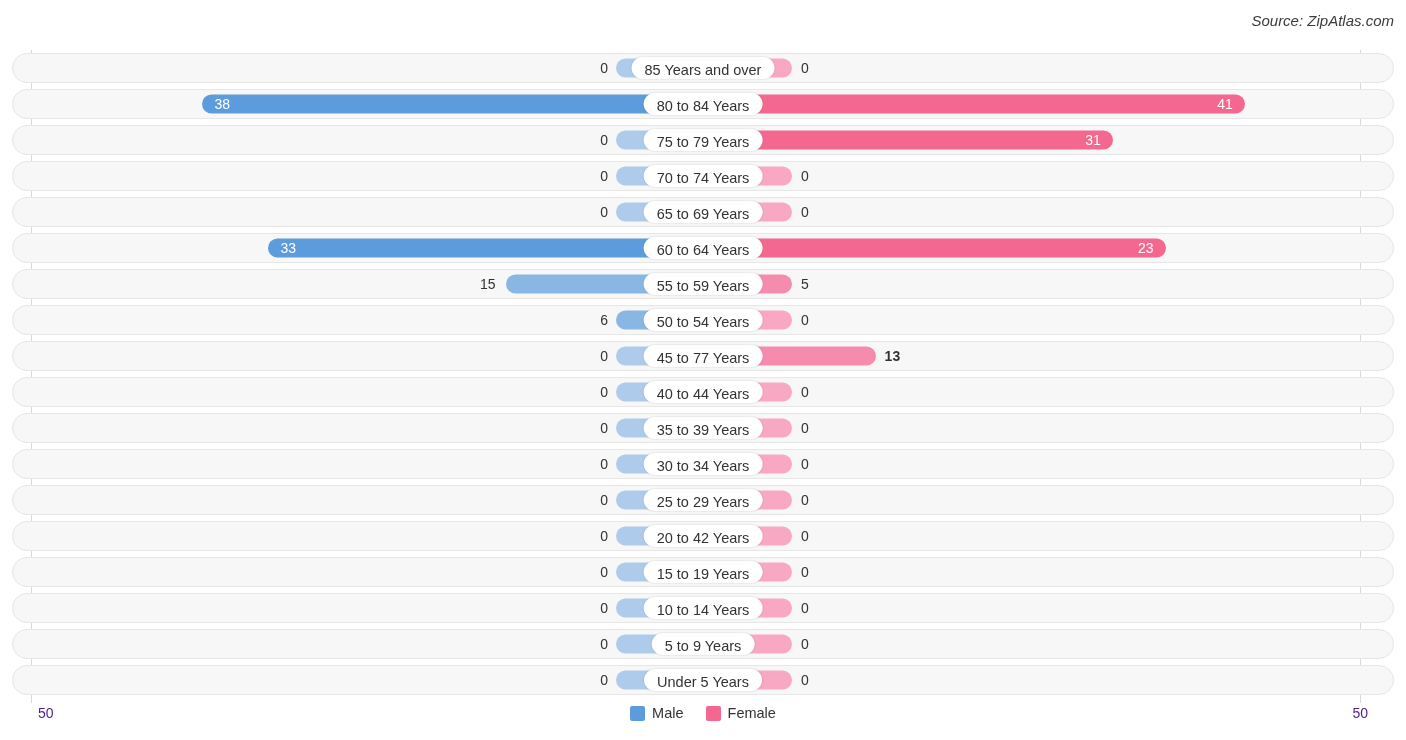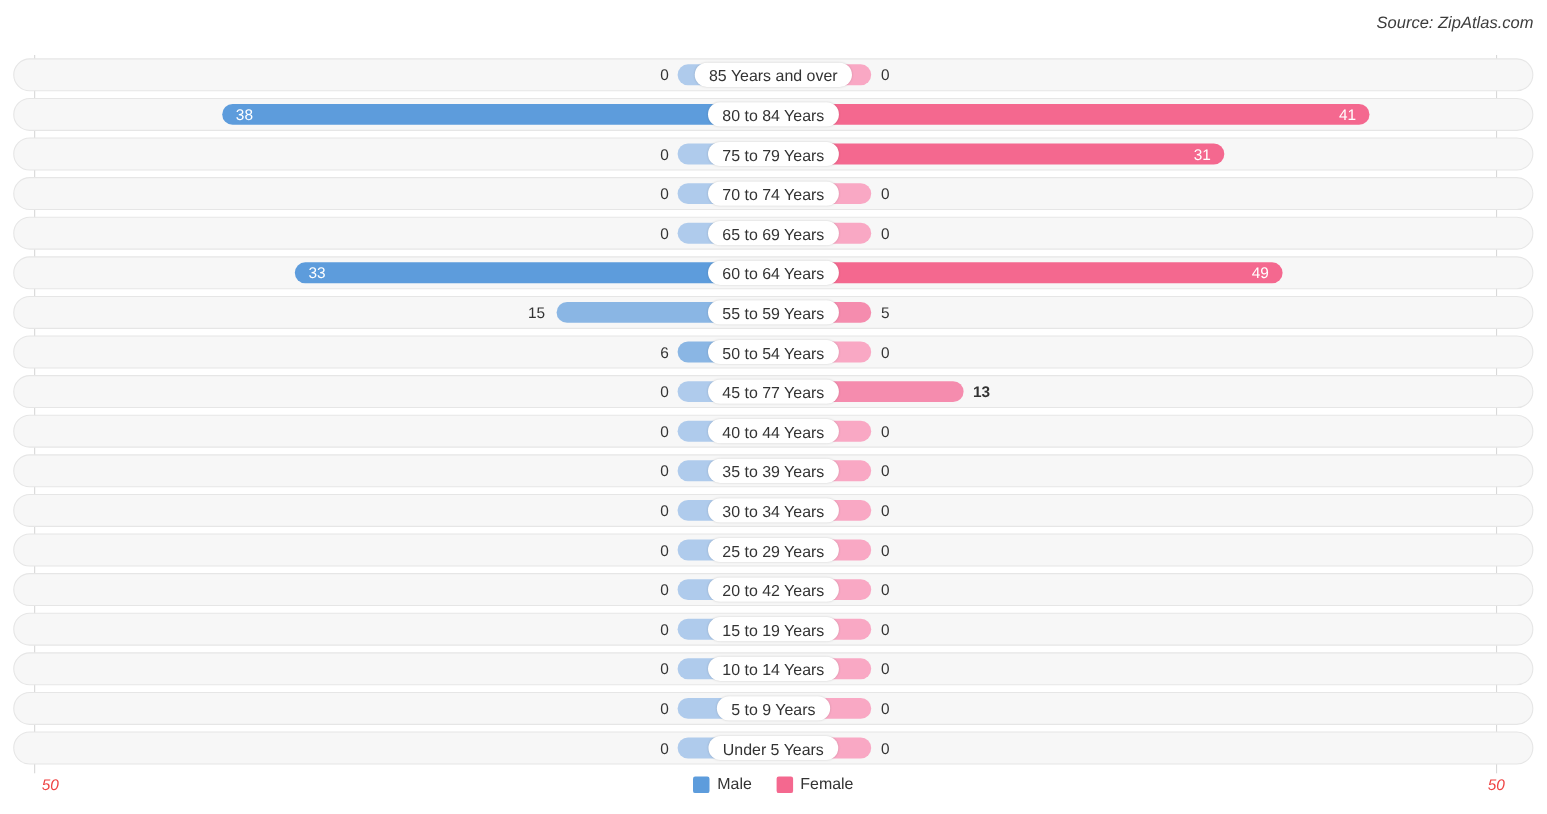--- a/index.html
+++ b/index.html
@@ -122,22 +122,21 @@
   
   .axis-labels {
     position: absolute;
     top: 705px;
     left: 0; width: 1406px;
     height: 22px;
   }
   .axis-labels .tick {
     position: absolute;
     font-size: 14px;
-    color: #ef4444;
-    font-style: italic;
+    color: #4c1d95;
   }
   .axis-labels .tick.left  { left: 38px; }
   .axis-labels .tick.right { right: 38px; }
 
   .legend {
     position: absolute;
     top: 705px;
     left: 0; width: 1406px;
     display: flex;
     justify-content: center;
@@ -213,21 +212,21 @@
             <div class="val outside" style="left: 577px; width: 18px; text-align: right;">0</div>
             <div class="val outside" style="left: 788px;">0</div>
             <div class="cat-pill">65 to 69 Years</div>
           </div>
         </div>
         <div class="row" style="top: 183px;">
           <div class="row-inner">
             <div class="bar male" style="width: 435.6px; left: 255.4px;"></div>
             <div class="bar female" style="width: 462px; left: 691px;"></div>
             <div class="val inside" style="left: 267.4px;">33</div>
-            <div class="val inside" style="left: 1125px;">49</div>
+            <div class="val inside" style="left: 1125px;">23</div>
             <div class="cat-pill">60 to 64 Years</div>
           </div>
         </div>
         <div class="row" style="top: 219px;">
           <div class="row-inner">
             <div class="bar male mid" style="width: 198px; left: 493px;"></div>
             <div class="bar female mid" style="width: 88px; left: 691px;"></div>
             <div class="val outside" style="left: 467px; width: 18px; text-align: left;">15</div>
             <div class="val outside" style="left: 788px;">5</div>
             <div class="cat-pill">55 to 59 Years</div>

